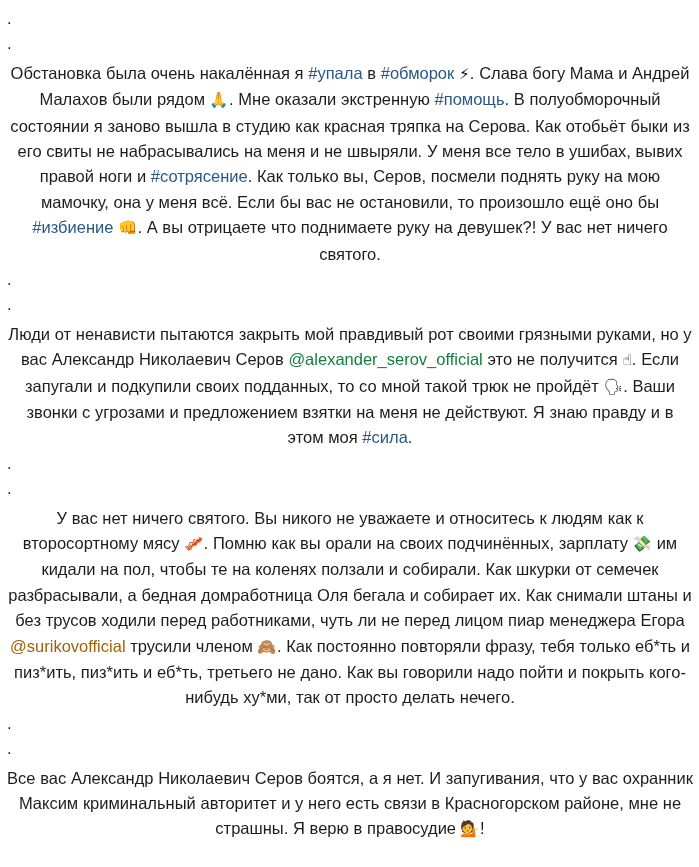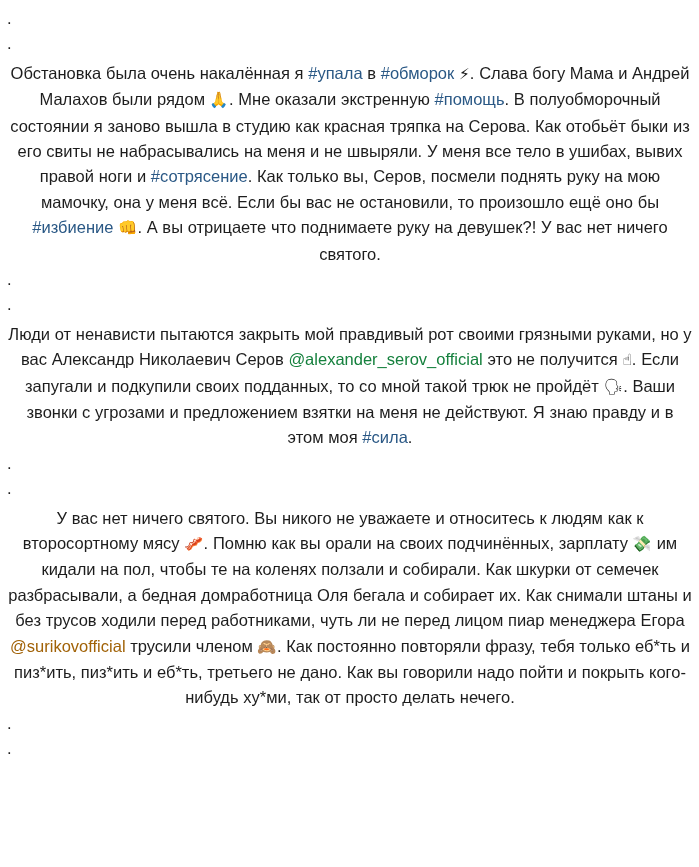--- a/index.html
+++ b/index.html
@@ -70,14 +70,15 @@
       <div class="dot-line">.</div>
       <div class="para"><span>Обстановка была очень накалённая я </span><span class="tag">#упала</span><span> в </span><span class="tag">#обморок</span><span> </span><span class="emoji">⚡</span><span>. Слава богу Мама и Андрей Малахов были рядом </span><span class="emoji">🙏</span><span>. Мне оказали экстренную </span><span class="tag">#помощь</span><span>. В полуобморочный состоянии я заново вышла в студию как красная тряпка на Серова. Как отобьёт быки из его свиты не набрасывались на меня и не швыряли. У меня все тело в ушибах, вывих правой ноги и </span><span class="tag">#сотрясение</span><span>. Как только вы, Серов, посмели поднять руку на мою мамочку, она у меня всё. Если бы вас не остановили, то произошло ещё оно бы </span><span class="tag">#избиение</span><span> </span><span class="emoji">👊</span><span>. А вы отрицаете что поднимаете руку на девушек?! У вас нет ничего святого.</span></div>
       <div class="dot-line">.</div>
       <div class="dot-line">.</div>
       <div class="para"><span>Люди от ненависти пытаются закрыть мой правдивый рот своими грязными руками, но у вас Александр Николаевич Серов </span><span class="mention-plain">@alexander_serov_official</span><span> это не получится </span><span class="emoji">☝</span><span>. Если запугали и подкупили своих подданных, то со мной такой трюк не пройдёт </span><span class="emoji">🗣</span><span>. Ваши звонки с угрозами и предложением взятки на меня не действуют. Я знаю правду и в этом моя </span><span class="tag">#сила</span><span>.</span></div>
       <div class="dot-line">.</div>
       <div class="dot-line">.</div>
       <div class="para"><span>У вас нет ничего святого. Вы никого не уважаете и относитесь к людям как к второсортному мясу </span><span class="emoji">🥓</span><span>. Помню как вы орали на своих подчинённых, зарплату </span><span class="emoji">💸</span><span> им кидали на пол, чтобы те на коленях ползали и собирали. Как шкурки от семечек разбрасывали, а бедная домработница Оля бегала и собирает их. Как снимали штаны и без трусов ходили перед работниками, чуть ли не перед лицом пиар менеджера Егора </span><span class="mention-link">@surikovofficial</span><span> трусили членом </span><span class="emoji">🙈</span><span>. Как постоянно повторяли фразу, тебя только еб*ть и пиз*ить, пиз*ить и еб*ть, третьего не дано. Как вы говорили надо пойти и покрыть кого-нибудь ху*ми, так от просто делать нечего.</span></div>
       <div class="dot-line">.</div>
       <div class="dot-line">.</div>
+      <div class="para"><span>Все вас Александр Николаевич Серов боятся, а я нет. И запугивания, что у вас охранник Максим криминальный авторитет и у него есть связи в Красногорском районе, мне не страшны. Я верю в правосудие </span><span class="emoji">💁</span><span>!</span></div>
     </div>
 </div>
 
 </body></html>

